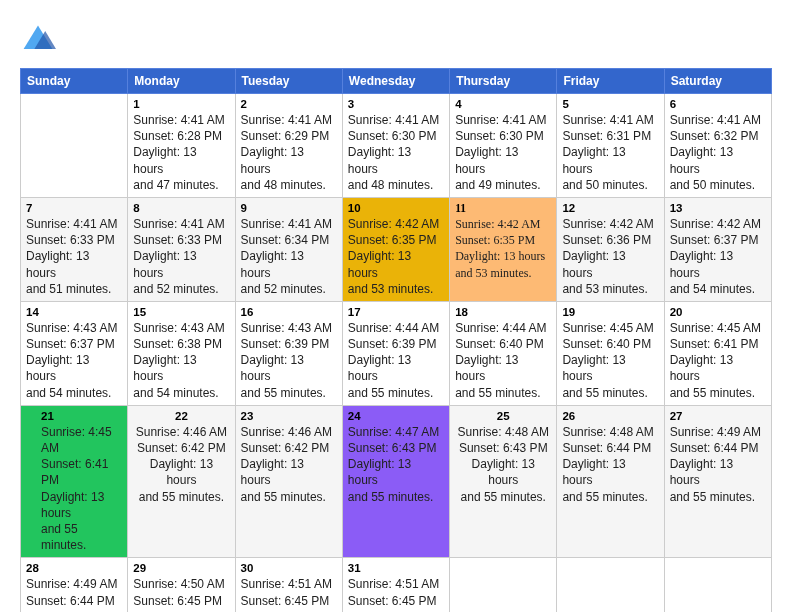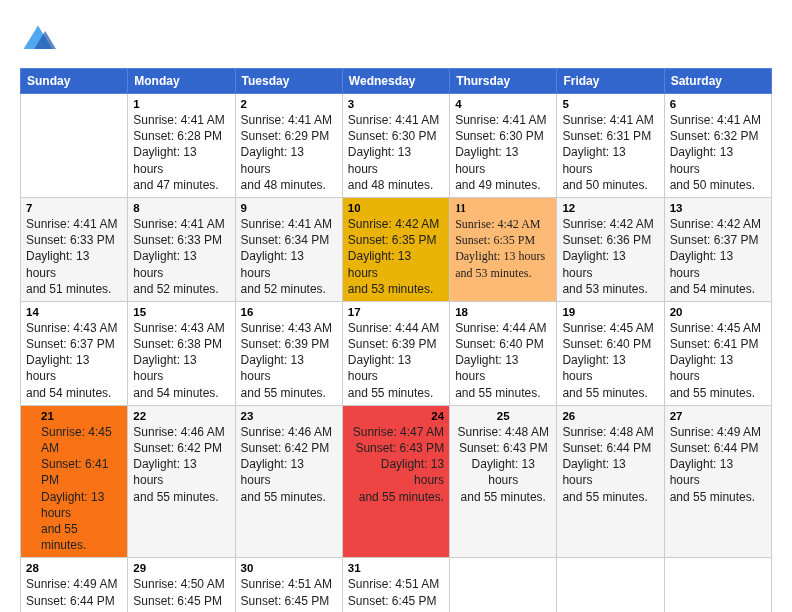--- a/index.html
+++ b/index.html
@@ -279,42 +279,42 @@
           </td>
           <td>
             <span class="day-num">20</span>
             <div class="cell-text" style="white-space: pre-line;">Sunrise: 4:45 AM
 Sunset: 6:41 PM
 Daylight: 13 hours
 and 55 minutes.</div>
           </td>
         </tr>
         <tr>
-          <td style="background: #f97316; padding-left: 20px;">
+          <td style="background: #22c55e; padding-left: 20px;">
             <span class="day-num">21</span>
             <div class="cell-text" style="white-space: pre-line;">Sunrise: 4:45 AM
 Sunset: 6:41 PM
 Daylight: 13 hours
 and 55 minutes.</div>
           </td>
-          <td style="background: rgb(245, 245, 245);">
+          <td style="background: rgb(245, 245, 245); text-align: center;">
             <span class="day-num">22</span>
             <div class="cell-text" style="white-space: pre-line;">Sunrise: 4:46 AM
 Sunset: 6:42 PM
 Daylight: 13 hours
 and 55 minutes.</div>
           </td>
           <td style="background: rgb(245, 245, 245);">
             <span class="day-num">23</span>
             <div class="cell-text" style="white-space: pre-line;">Sunrise: 4:46 AM
 Sunset: 6:42 PM
 Daylight: 13 hours
 and 55 minutes.</div>
           </td>
-          <td style="background: #ef4444; text-align: right;">
+          <td style="background: #8b5cf6;">
             <span class="day-num">24</span>
             <div class="cell-text" style="white-space: pre-line;">Sunrise: 4:47 AM
 Sunset: 6:43 PM
 Daylight: 13 hours
 and 55 minutes.</div>
           </td>
           <td style="background: rgb(245, 245, 245); text-align: center;">
             <span class="day-num">25</span>
             <div class="cell-text" style="white-space: pre-line;">Sunrise: 4:48 AM
 Sunset: 6:43 PM

